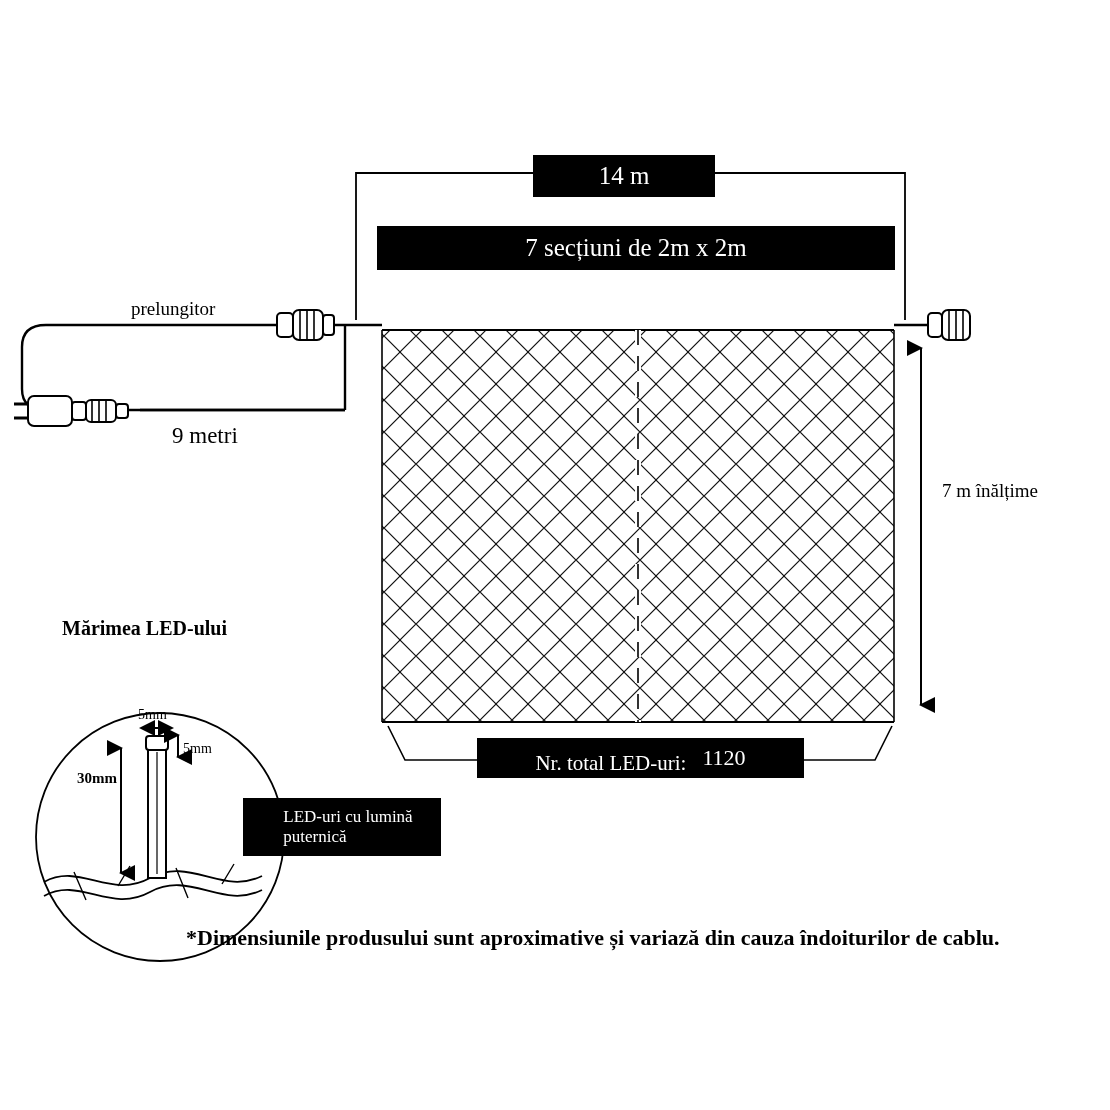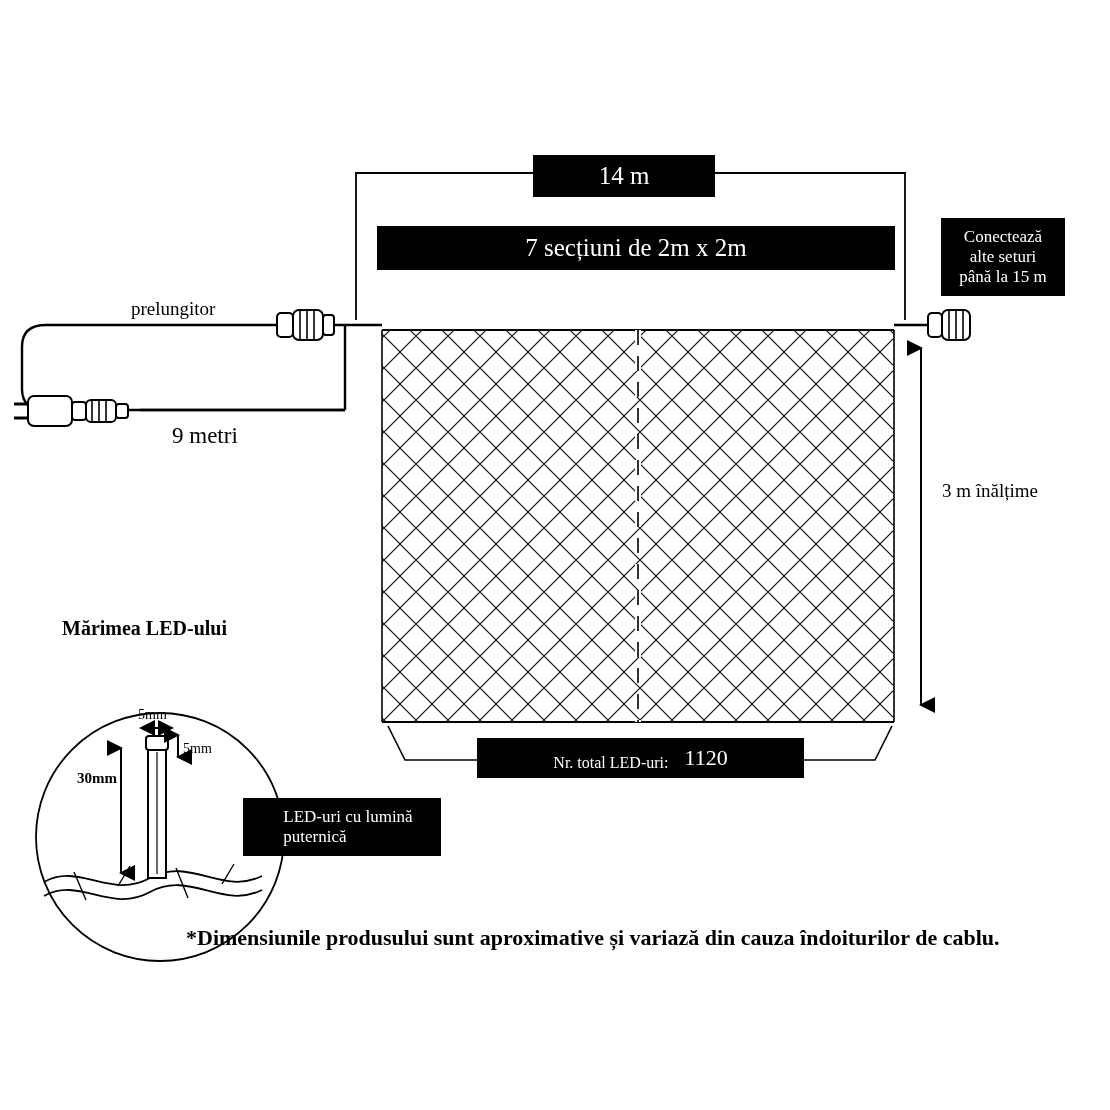--- a/index.html
+++ b/index.html
@@ -49,21 +49,21 @@
   }
   #box-connect {
     left: 941px; top: 218px; width: 124px; height: 78px;
     font-size: 17px;
     justify-content: center;
   }
   #box-total {
     left: 477px; top: 738px; width: 327px; height: 40px;
     font-size: 21px;
   }
-  #box-total .total-label { font-size: 16px; margin-top: 10px; }
+  #box-total .total-label { font-size: 21px; margin-top: 10px; }
   #box-total .total-value { font-size: 22px; margin-left: 16px; }
   #box-bright {
     left: 243px; top: 798px; width: 198px; height: 58px;
     font-size: 17px;
     justify-content: center;
     padding-left: 12px;
     text-align: left;
     box-sizing: border-box;
   }
   #lbl-prelungitor {
@@ -214,38 +214,33 @@
   </svg>
 
   <div class="blackbox" id="box-14m">
     <span>14 m</span>
   </div>
 
   <div class="blackbox" id="box-sections">
     <span>7 secțiuni de 2m x 2m</span>
   </div>
 
-  <div class="blackbox" id="box-connect">
-    <span>Conectează
-alte seturi
-până la 15 m</span>
-  </div>
 
   <div class="blackbox" id="box-total">
     <span class="total-label">Nr. total LED-uri:</span>
     <span class="total-value">1120</span>
   </div>
 
   <div class="blackbox" id="box-bright">
     <span>LED-uri cu lumină
 puternică</span>
   </div>
 
   <div class="lbl" id="lbl-prelungitor">prelungitor</div>
   <div class="lbl" id="lbl-5metri">9 metri</div>
-  <div class="lbl" id="lbl-height">3 m înălțime</div>
+  <div class="lbl" id="lbl-height">7 m înălțime</div>
   <div class="lbl" id="lbl-ledsize">Mărimea LED-ului</div>
   <div class="lbl" id="lbl-5mm-top">5mm</div>
   <div class="lbl" id="lbl-5mm-right">5mm</div>
   <div class="lbl" id="lbl-30mm">30mm</div>
   <div class="lbl" id="lbl-footnote">*Dimensiunile produsului sunt aproximative și variază din cauza îndoiturilor de cablu.</div>
 
 </div>
 
 </body></html>

